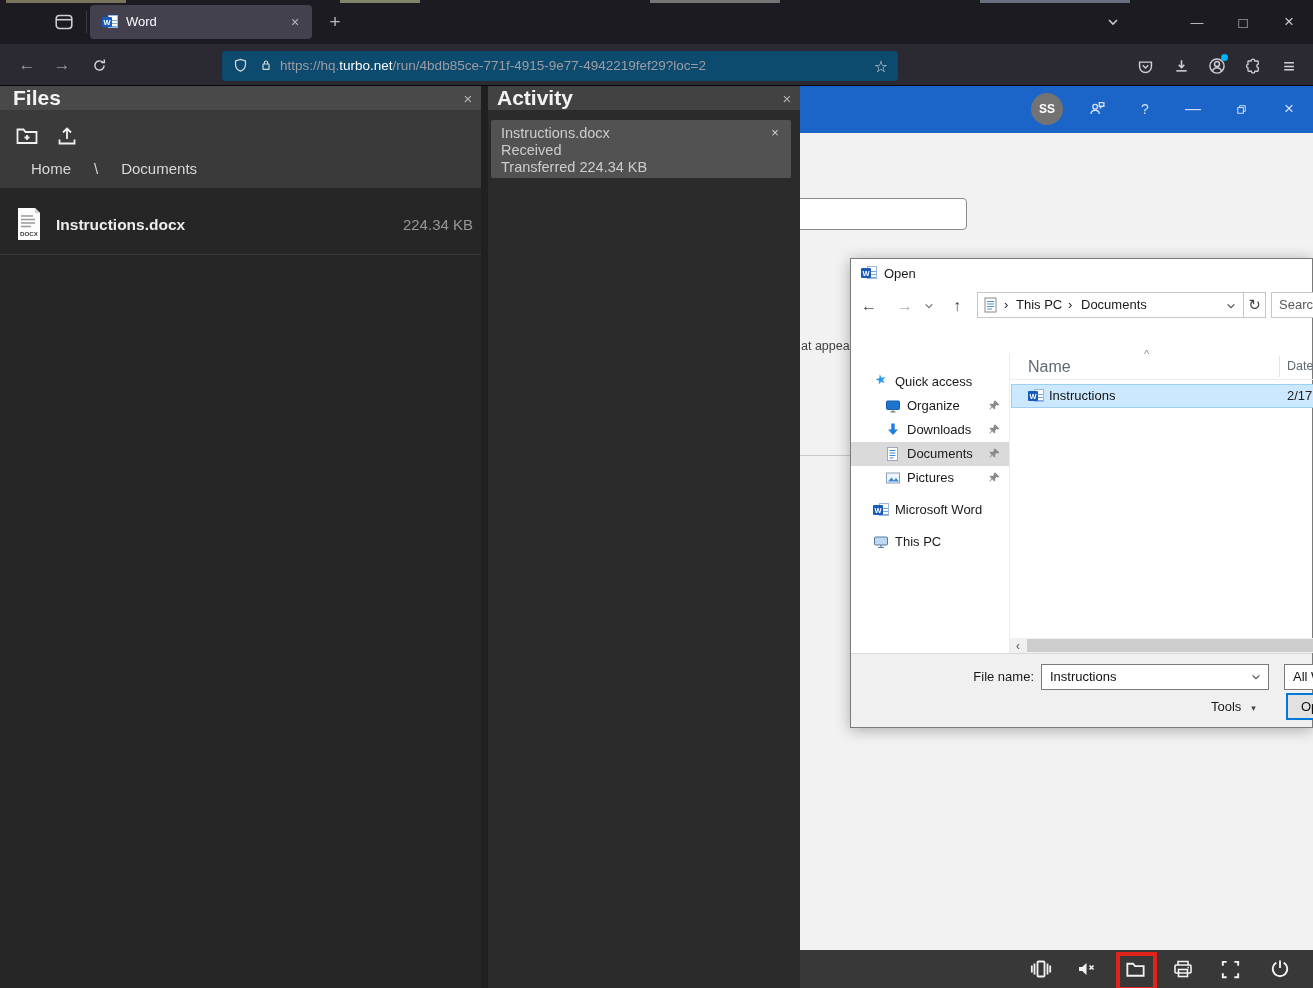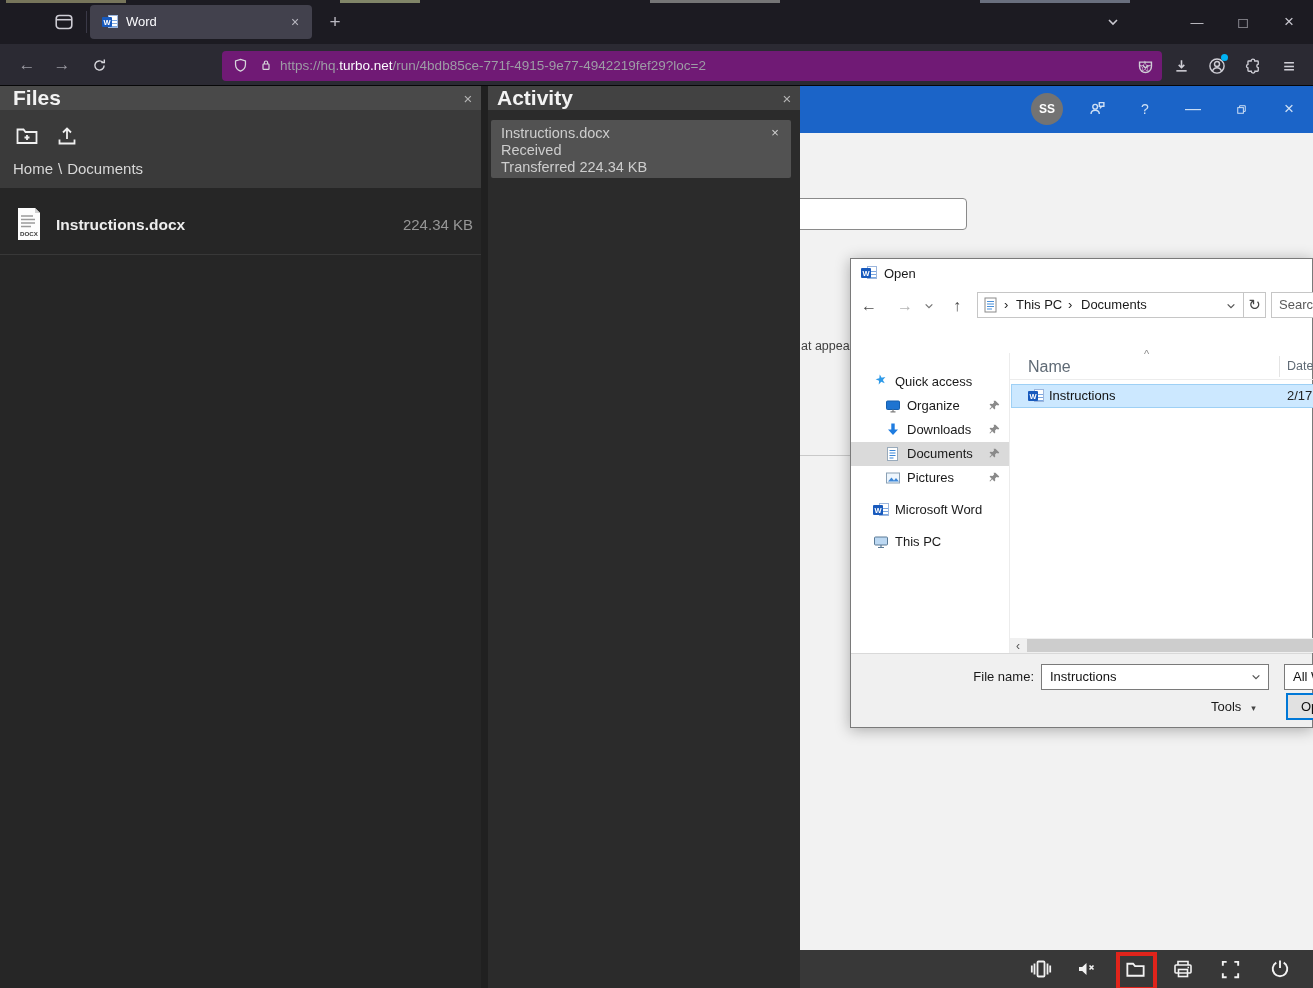--- a/index.html
+++ b/index.html
@@ -16,37 +16,37 @@
   .ffview{left:48px;top:8px;width:32px;height:28px;color:#cfced6;}
   .tab-divider{left:86px;top:11px;width:1px;height:22px;background:#3a3947;}
   .tab{left:90px;top:5px;width:222px;height:34px;background:#42414d;border-radius:4px;}
   .tab-title{position:absolute;left:36px;top:0;line-height:34px;font-size:13px;color:#fbfbfe;}
   .tab-close{position:absolute;right:8px;top:8px;width:18px;height:18px;color:#b9b8c1;font-size:14px;cursor:default;}
   .newtab{left:322px;top:9px;width:26px;height:26px;color:#b9b8c1;font-size:19px;}
   .winctl{top:11px;width:24px;height:22px;color:#c9c8d0;font-size:13px;}
   .navbar{position:absolute;left:0;top:44px;width:1313px;height:41px;background:#2b2a33;border-bottom:1px solid #070708;}
   .navbtn{top:7px;width:28px;height:28px;font-size:17px;color:#9b9aa2;}
   .navbtn.bright{color:#d7d7dc;}
-  .urlbar{left:222px;top:7px;width:940px;height:30px;background:#701a75;border-radius:4px;}
+  .urlbar{left:222px;top:7px;width:676px;height:30px;background:#0c4a6e;border-radius:4px;}
   .urltext{position:absolute;left:58px;top:0;line-height:30px;font-size:13.5px;color:#9d9ca5;white-space:nowrap;}
   .urltext .dom{color:#fbfbfe;}
   .urlstar{position:absolute;right:10px;top:0;height:30px;display:flex;align-items:center;color:#d7d7dc;font-size:16px;}
   .actico{top:9px;width:26px;height:26px;color:#cfced6;}
   .acct-dot{position:absolute;right:2px;top:1px;width:7px;height:7px;border-radius:50%;background:#00b3f4;}
 
   
   .files-panel{left:0;top:86px;width:481px;height:902px;}
   .panel-head{position:absolute;left:0;top:0;right:0;height:24px;}
   .files-panel .panel-head{background:#494949;}
   .panel-head .ptitle{position:absolute;left:13px;top:0;line-height:24px;font-size:21px;font-weight:bold;color:#f3f3f3;}
   .phx{position:absolute;width:18px;height:24px;color:#b5b5b5;font-size:15px;}
   .files-toolbar{position:absolute;left:0;top:24px;width:481px;height:78px;background:#3a3a3a;}
   .ftool{position:absolute;top:12px;width:30px;height:28px;color:#f0f0f0;}
   .breadcrumb{position:absolute;left:13px;top:50px;font-size:15px;color:#d8d8d8;}
-  .breadcrumb span{margin-right:5px;}
+  .breadcrumb span{margin-right:5px;margin-left:18px;}
   .file-row{position:absolute;left:0;top:112px;width:481px;height:54px;}
   .docx-ic{position:absolute;left:16px;top:9px;}
   .file-name{position:absolute;left:56px;top:0;line-height:54px;font-size:15.5px;font-weight:600;color:#ededed;}
   .file-size{position:absolute;right:8px;top:0;line-height:54px;font-size:15px;color:#969696;}
   .file-div{position:absolute;left:0;top:168px;width:481px;height:1px;background:#383838;}
   .panel-gap{left:481px;top:86px;width:7px;height:902px;background:#202020;}
   .activity-panel{left:488px;top:86px;width:312px;height:902px;background:#2b2b2b;}
   .activity-panel .panel-head{background:#424242;}
   .act-card{position:absolute;left:3px;top:34px;width:300px;height:58px;background:#525252;border-radius:2px;}
   .act-line{position:absolute;left:10px;font-size:14.5px;color:#cdcdcd;white-space:nowrap;}

